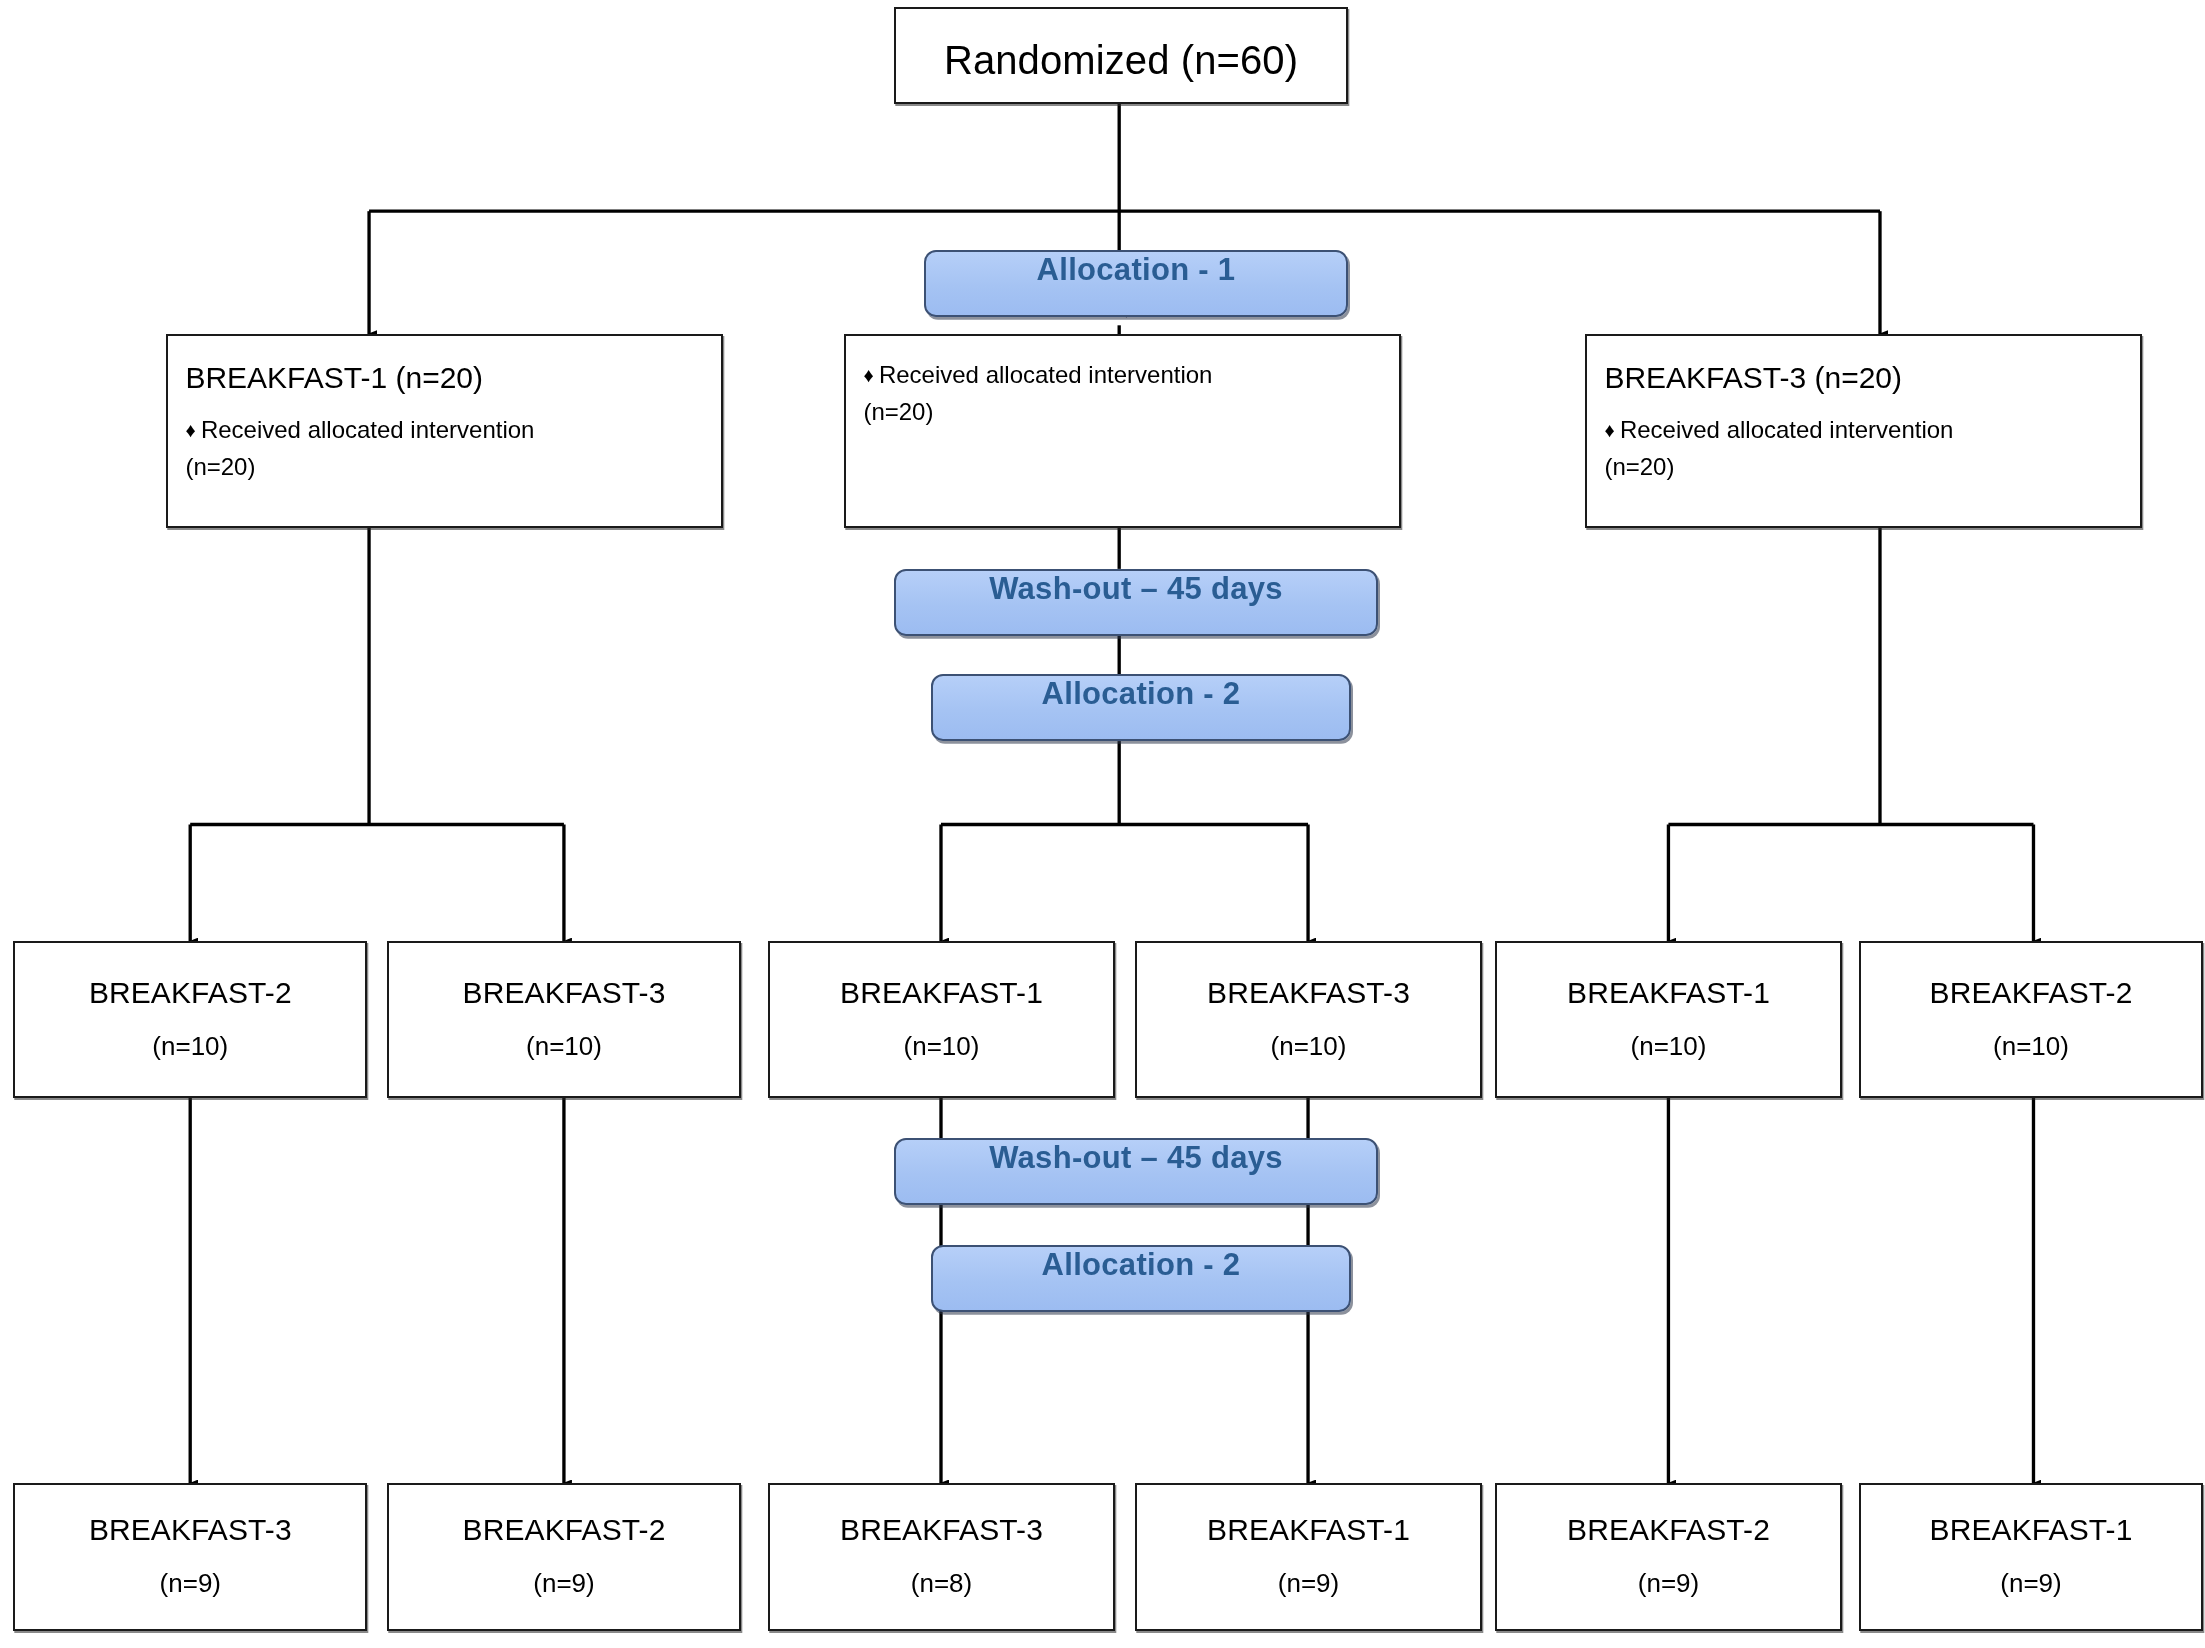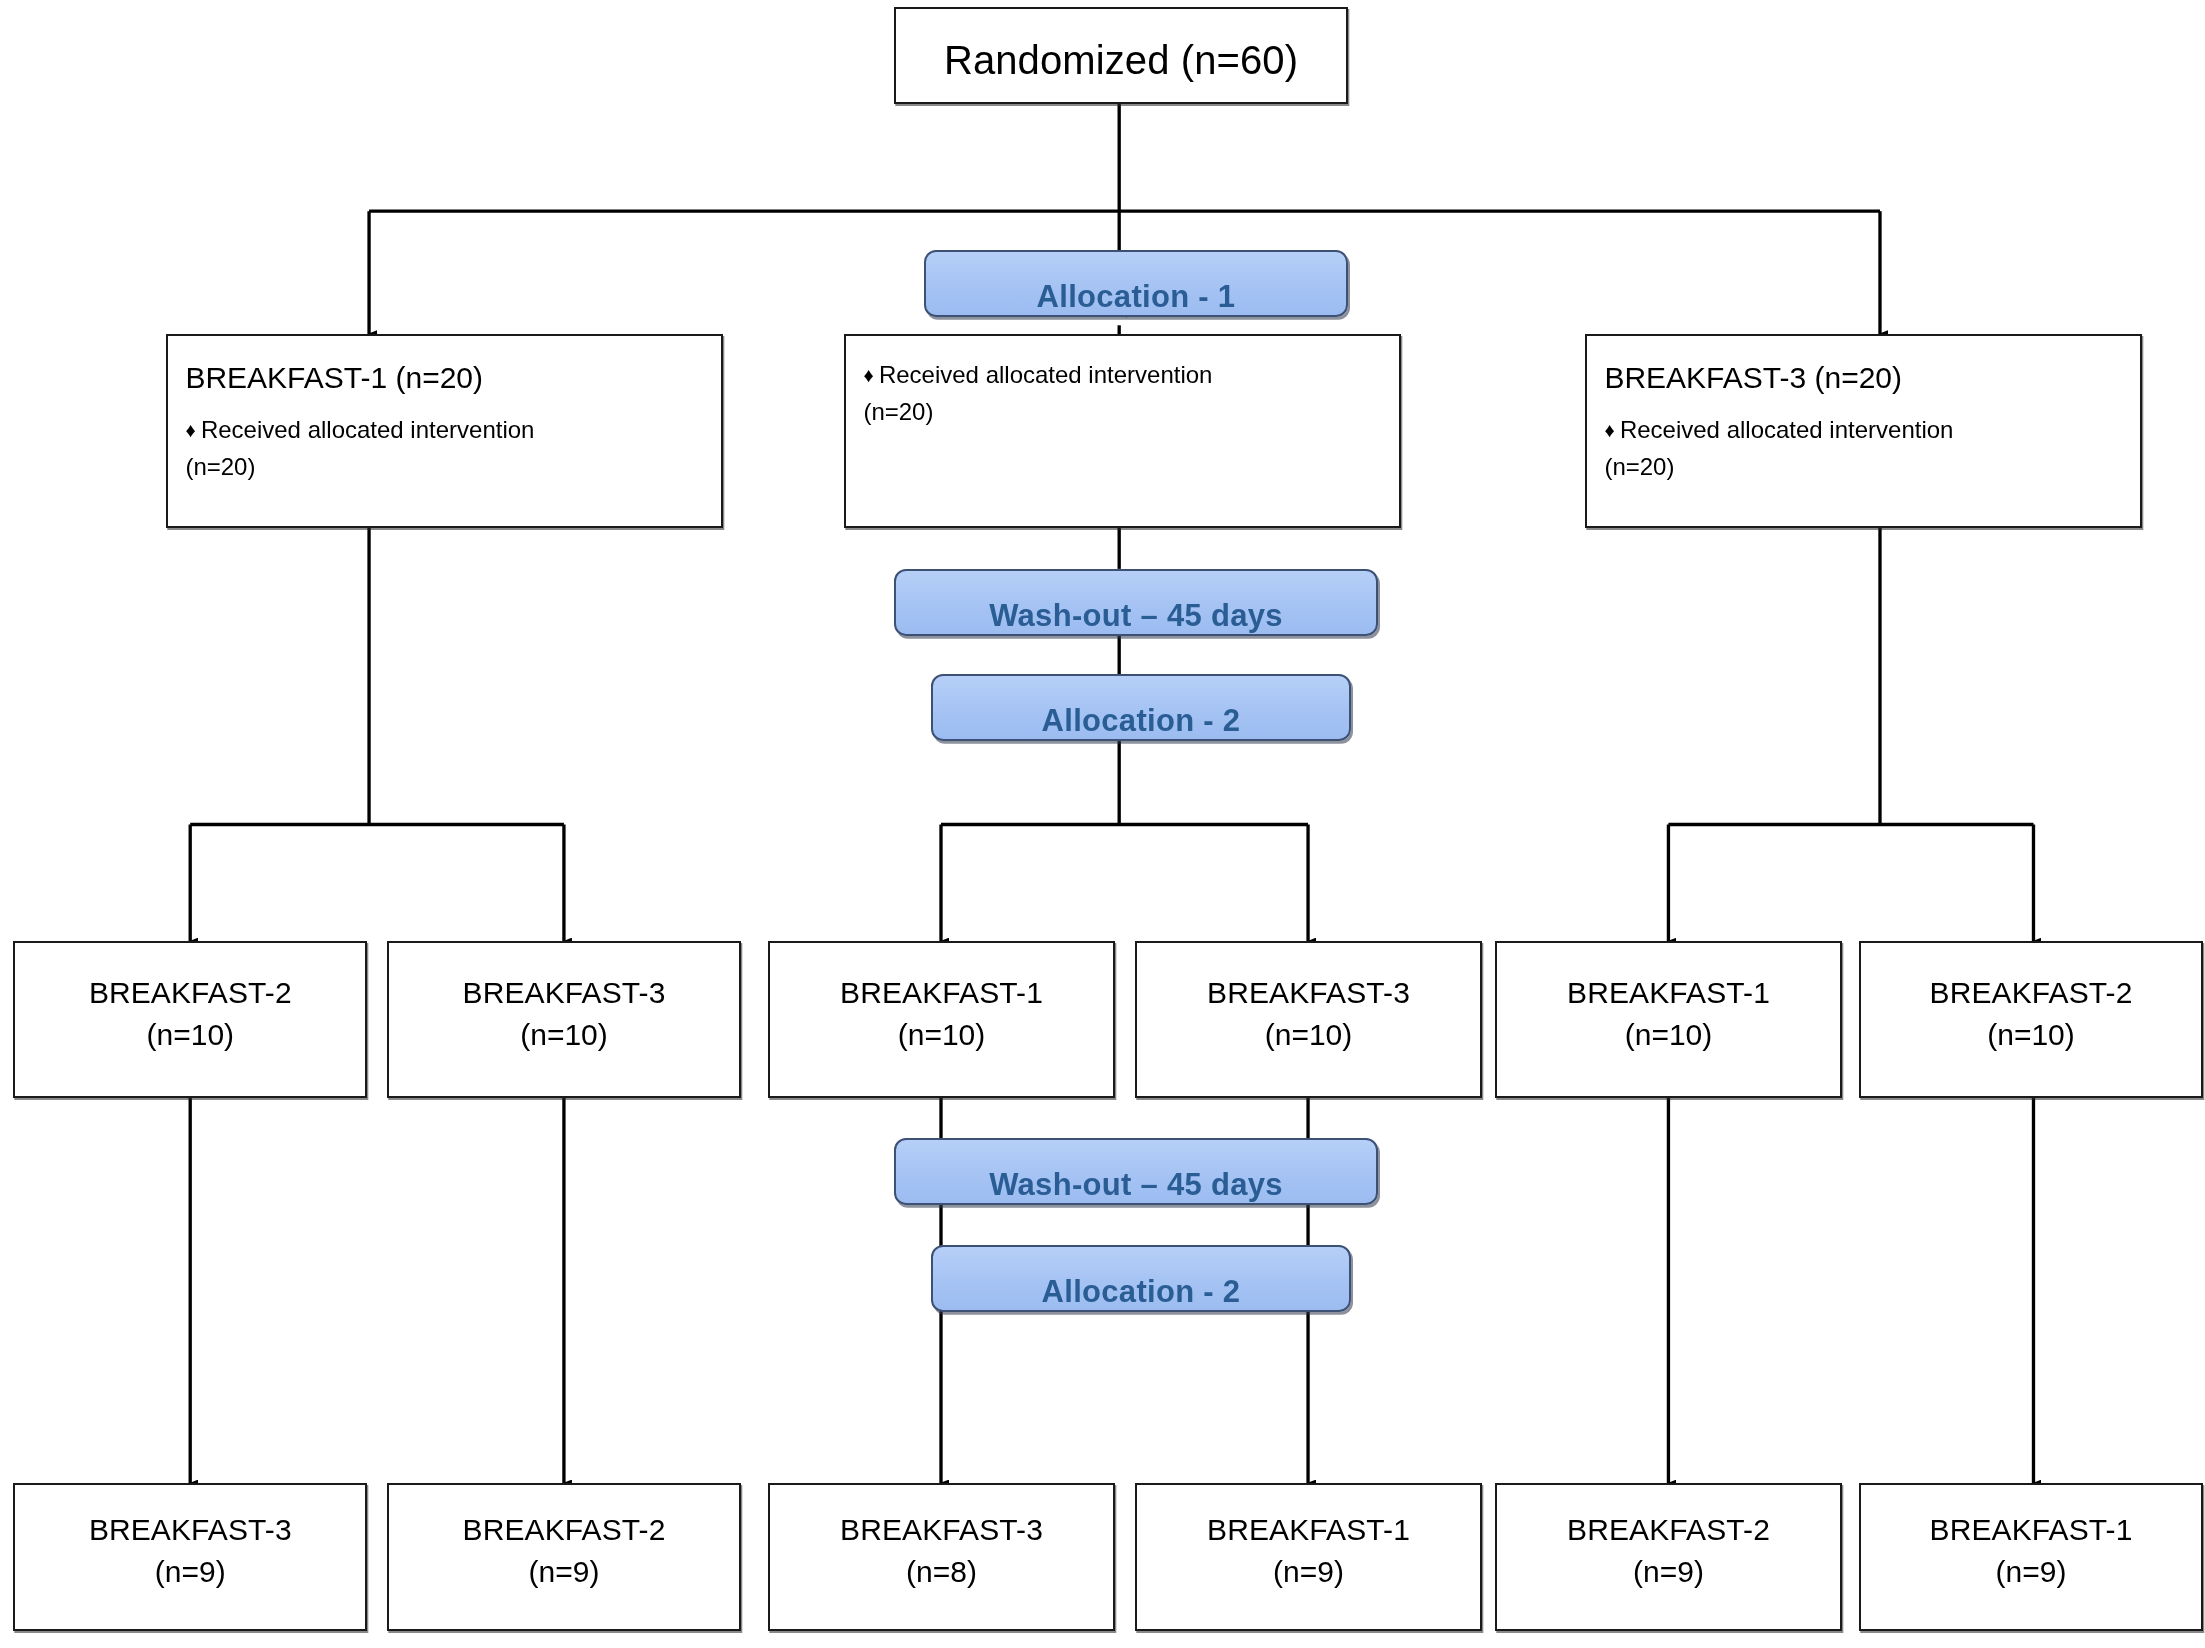--- a/index.html
+++ b/index.html
@@ -57,23 +57,23 @@
   }
   
   .node-box.centered .box-inner {
     text-align: center;
   }
   .node-box.centered .node-title {
     font-size: 30px;
     display: block;
   }
   .node-box.centered .node-sub {
-    font-size: 30px;
-    display: block;
-    margin-top: 8px;
+    font-size: 26px;
+    display: block;
+    margin-top: 21px;
   }
   
   .node-box.arm .box-inner {
     text-align: left;
     padding-left: 17.4px;
   }
   .node-box.arm .line-title {
     display: block;
     font-size: 30px;
     margin-bottom: 21px;
@@ -96,21 +96,21 @@
   }
   
   .stage-pill {
     position: absolute;
     box-sizing: border-box;
     background: linear-gradient(180deg, #b6cff8 0%, #a5c3f3 55%, #9cbcf1 100%);
     border: 2px solid #3c5174;
     border-radius: 12px;
     box-shadow: 2px 2.7px 0 rgba(45,55,75,0.55);
     display: flex;
-    align-items: flex-end;
+    align-items: flex-start;
     justify-content: center;
   }
   .stage-pill .stage-label {
     font-size: 31px;
     font-weight: bold;
     color: #2a5d93;
     white-space: nowrap;
     letter-spacing: 0.3px;
   }
 </style>

